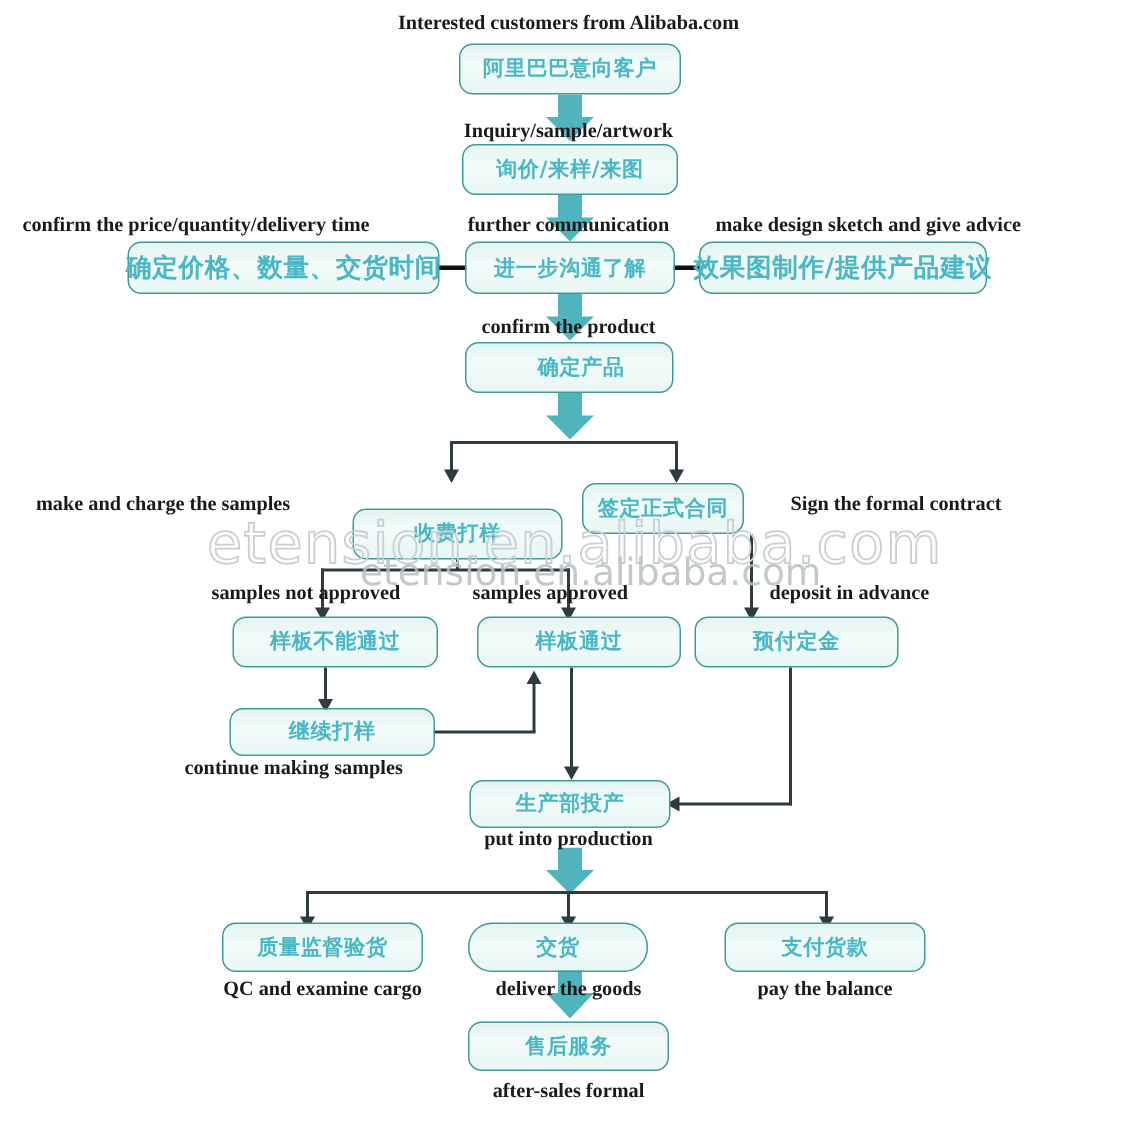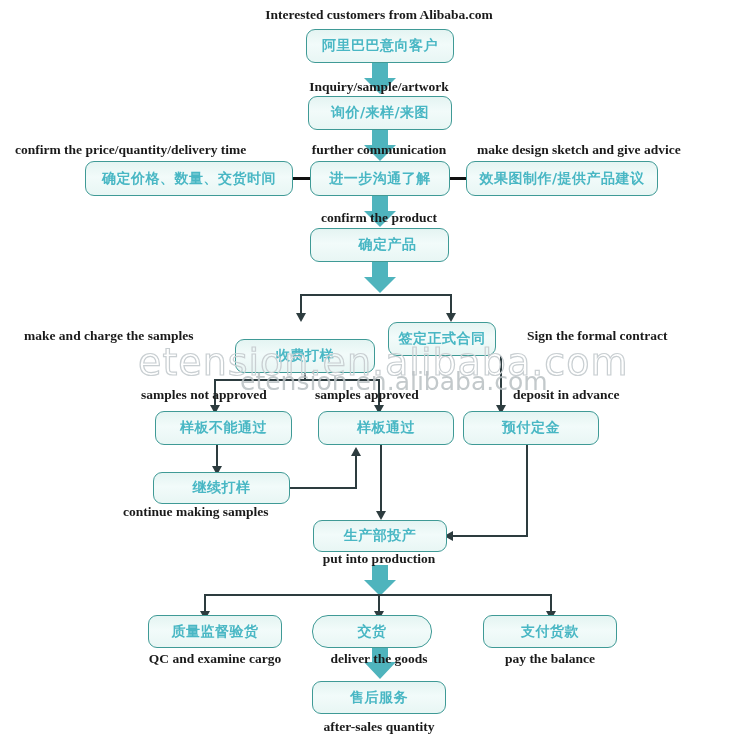--- a/index.html
+++ b/index.html
@@ -28,21 +28,21 @@
     font-size: 14px;
     font-weight: 700;
     letter-spacing: 0.5px;
     display: flex;
     align-items: center;
     justify-content: center;
     text-align: center;
     white-space: nowrap;
     z-index: 6;
   }
-  .node.sm { font-size: 14px; }
+  .node.sm { font-size: 17px; }
 
   
   .cap {
     position: absolute;
     color: #1a1a1a;
     font-family: "Liberation Serif", serif;
     font-weight: 700;
     font-size: 13.5px;
     white-space: nowrap;
     z-index: 7;
@@ -247,15 +247,15 @@
   <div class="node" style="left:483px; top:615px; width:134px; height:33px;">支付货款</div>
   <div class="cap center" style="left:550px; top:651px;">pay the balance</div>
 
   <div class="block-arrow" style="left:364px; top:645px;">
     <svg width="32" height="34" viewBox="0 0 32 34">
       <polygon points="8,0 24,0 24,17 32,17 16,34 0,17 8,17" fill="#4fb4bd"></polygon>
     </svg>
   </div>
 
   <div class="node" style="left:312px; top:681px; width:134px; height:33px;">售后服务</div>
-  <div class="cap center" style="left:379px; top:719px;">after-sales quantity</div>
+  <div class="cap center" style="left:379px; top:719px;">after-sales formal</div>
 
 </div>
 
 </body></html>

